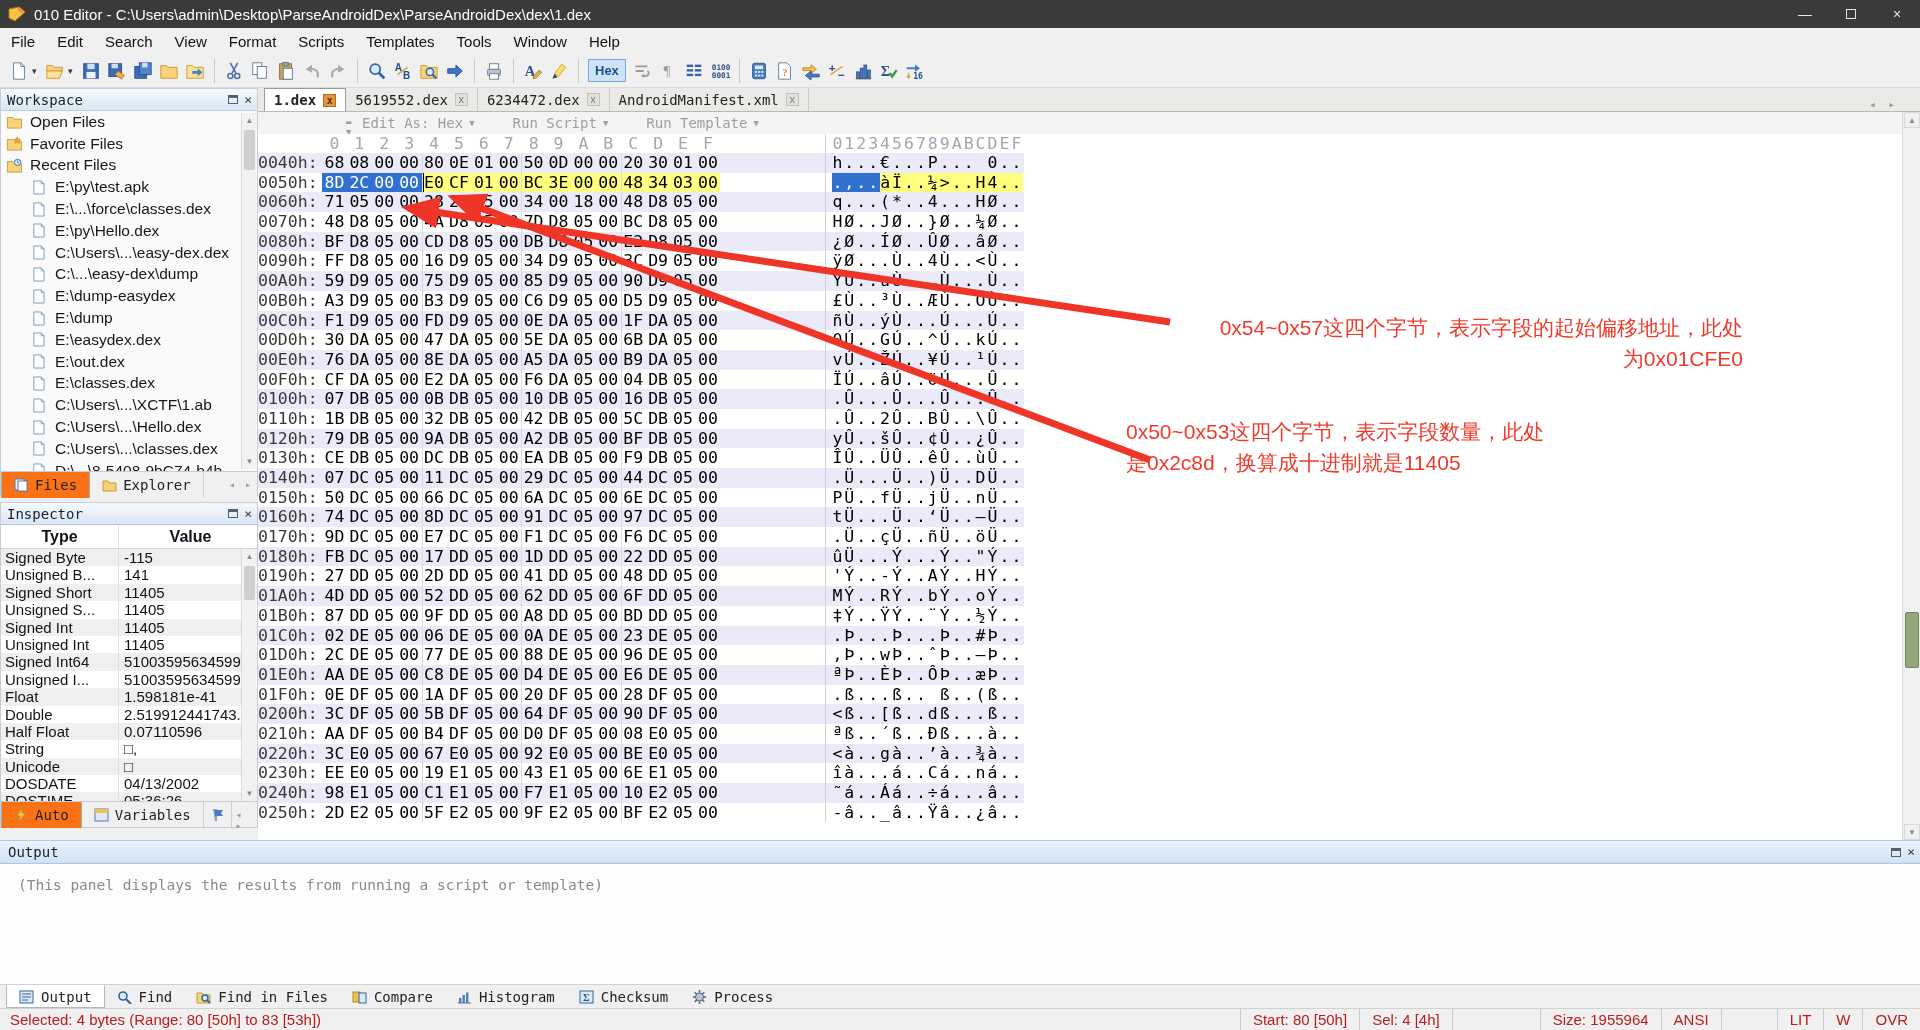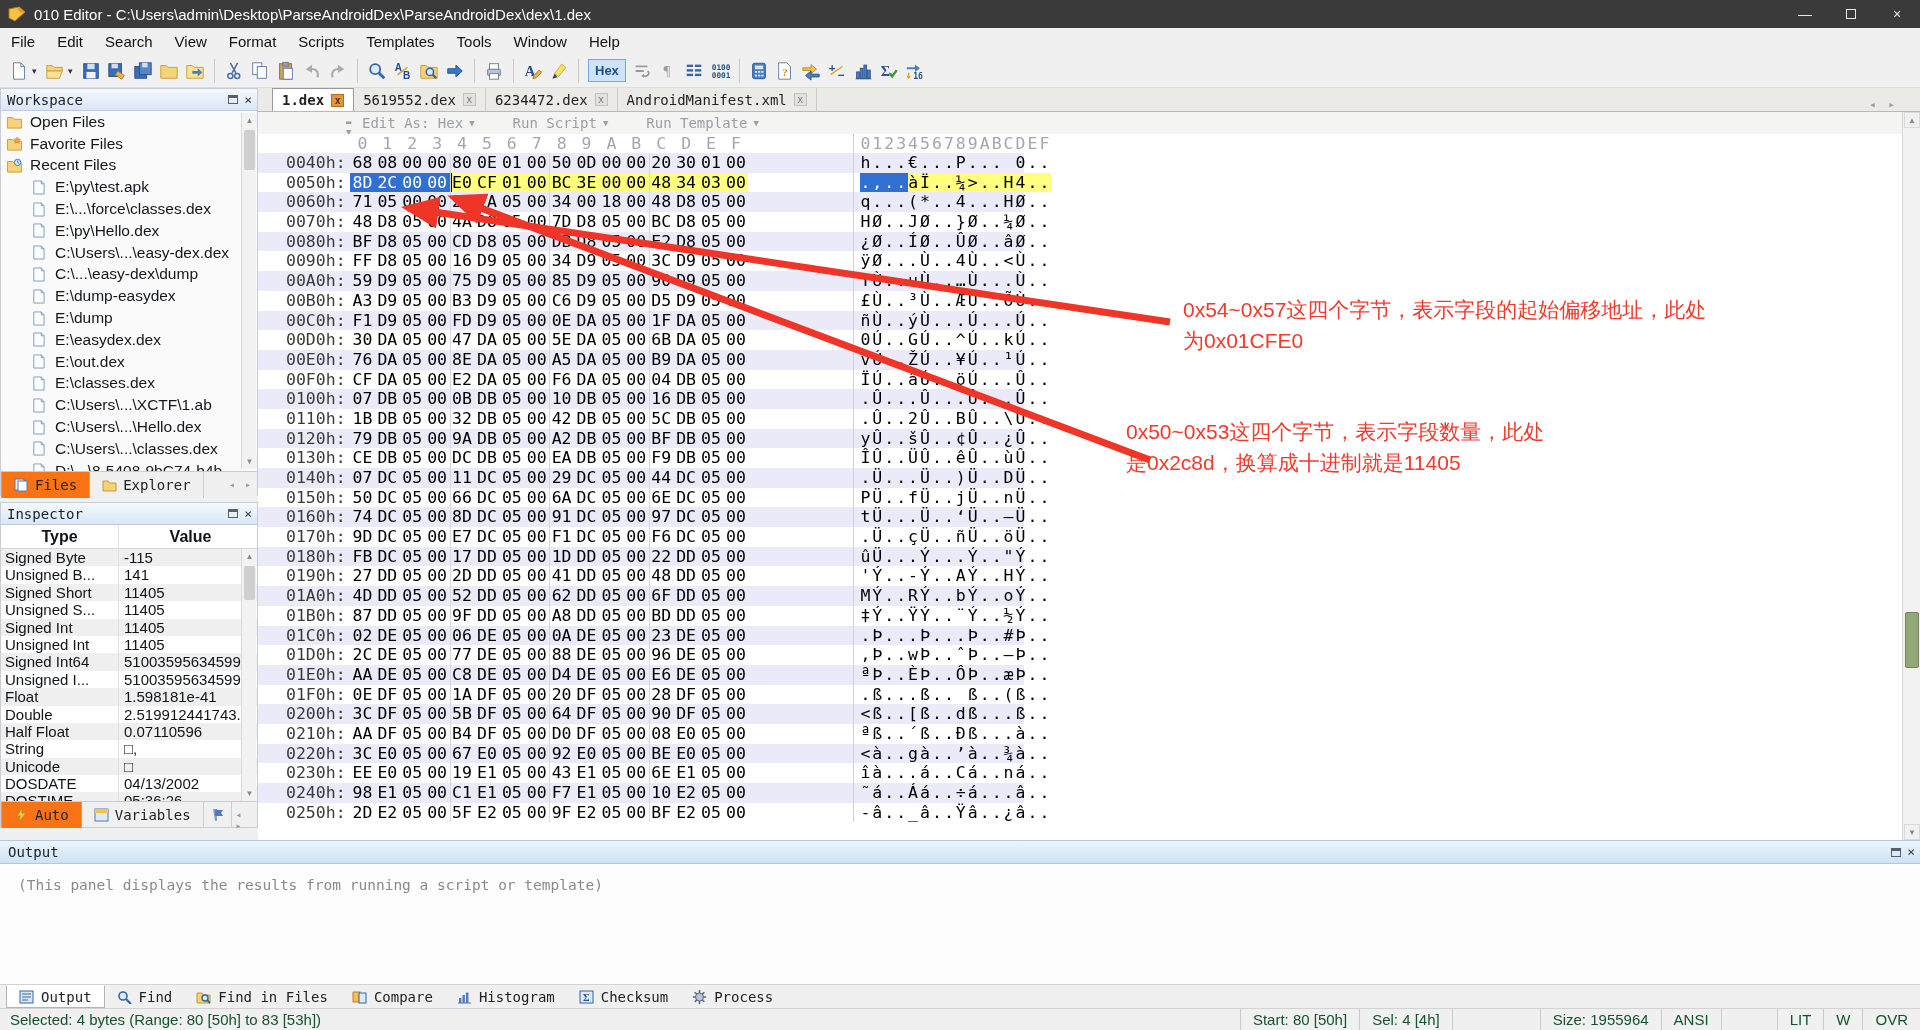--- a/index.html
+++ b/index.html
@@ -63,21 +63,21 @@
     border-bottom:1px solid #d5d5d5; }
   .irow.alt { background:#efefef; }
   .ict { width:118px; padding-left:4px; border-right:1px solid #e0e0e0; overflow:hidden; white-space:nowrap; flex:none;}
   .icv { flex:1; padding-left:5px; overflow:hidden; white-space:nowrap; }
   .irow.hdr .ict { padding-left:0; }
 
   
   .editor { position:absolute; left:258px; top:88px; width:1662px; height:752px; background:#fff; }
   .tabstrip { position:absolute; left:0; top:0; width:1662px; height:24px; background:#eceae7;
     border-bottom:1px solid #b9b9b9; display:flex; align-items:flex-end;
-    font-family:"DejaVu Sans Mono",monospace; font-size:14px; padding-left:14px; }
+    font-family:"DejaVu Sans Mono",monospace; font-size:14px; padding-left:6px; }
   .dtab { height:23px; display:flex; align-items:center; gap:7px; padding:0 9px; color:#222;
     border-right:1px solid #cfcdc9; }
   .dtab.active { background:#fff; border:1px solid #9a9a9a; border-bottom:none; font-weight:bold; }
   .tabx { width:13px; height:13px; font-size:10px; line-height:12px; text-align:center; color:#777;
     background:#e3e1de; border:1px solid #c4c2bf; }
   .dtab.active .tabx { background:#e2973c; border-color:#b06f1e; color:#5a2f00; }
   .tabnav { margin-left:auto; padding-right:22px; color:#9a9a9a; font-size:11px; letter-spacing:3px; }
 
   .editbar { position:absolute; left:0; top:24px; width:1662px; height:22px; background:#f4f4f3;
     display:flex; align-items:center; gap:6px; color:#9aa0a6;
@@ -85,21 +85,21 @@
   .editbar .ebsep { width:26px; }
   .ebi { display:flex; gap:6px; align-items:center; }
   .ebi .car { font-size:9px; }
   .filtic { position:absolute; left:88px; top:5px; width:12px; height:12px; color:#9aa0a6; font-size:9px; }
 
   .hexpane { position:absolute; left:0; top:46px; width:1644px; height:706px; background:#fff; z-index:2; }
   .hexhdr, .hexrow { display:flex; width:766px; height:19.7px; line-height:19.7px;
     font-family:"DejaVu Sans Mono",monospace; font-size:16.5px; white-space:pre; }
   .hexhdr { height:19px; line-height:19px; color:#a5a5af; }
   .hexrow.lav { background:#eaeaf8; }
-  .addr { width:64px; flex:none; color:#3a3a3a;margin-left:28px; }
+  .addr { width:64px; flex:none; color:#3a3a3a; }
   .bgroup { display:flex; flex:none; width:99.6px; position:relative; }
   .bgroup + .bgroup::before { content:''; position:absolute; left:0; top:0; bottom:0; width:1px;
     background:#d8d8e4; z-index:3; }
   .hexhdr .bgroup + .bgroup::before { background:transparent; }
   .byte { width:24.9px; text-align:center; flex:none; }
   .byte.sel { background:#3070d0; color:#fff; }
   .byte.hl  { background:#ffff80; }
   .byte.caret { box-shadow:inset 2px 0 0 #000; }
   .ascii { margin-left:105px; border-left:1px solid #cfcfdd; padding-left:6px; letter-spacing:2px; flex:none; }
   .hexhdr .ascii { color:#a5a5af; }
@@ -129,21 +129,21 @@
   
   .btabs { position:absolute; left:0; top:984px; width:1920px; height:24px; background:#f0f0f0;
     border-top:1px solid #d2d2d2; display:flex; align-items:flex-start; padding-left:6px;
     font-family:"DejaVu Sans Mono",monospace; font-size:14px; }
   .btab { height:23px; display:flex; align-items:center; gap:7px; padding:0 12px; color:#222; }
   .btab.active { background:#fff; border:1px solid #b5b5b5; border-top:1px solid #fff; }
   .btab .ticn { width:15px; height:14px; }
 
   
   .statusbar { position:absolute; left:0; top:1008px; width:1920px; height:22px; background:#f0f0f0;
-    border-top:1px solid #d2d2d2; display:flex; align-items:center; font-size:15px; color:#14532d; }
+    border-top:1px solid #d2d2d2; display:flex; align-items:center; font-size:15px; color:#b91c1c; }
   .stleft { padding-left:10px; flex:1; }
   .stcell { border-left:1px solid #c9c9c9; padding:0 12px; height:22px; line-height:21px; flex:none; }
   .stcell.gap { width:88px; }
   .stcell.endgap { width:56px; }
 </style>
 </head>
 <body>
 
 <div class="app">
 
@@ -737,21 +737,21 @@
           <div class="hexrow"><span class="addr">01F0h:</span><span class="bgroup"><span class="byte">0E</span><span class="byte">DF</span><span class="byte">05</span><span class="byte">00</span></span><span class="bgroup"><span class="byte">1A</span><span class="byte">DF</span><span class="byte">05</span><span class="byte">00</span></span><span class="bgroup"><span class="byte">20</span><span class="byte">DF</span><span class="byte">05</span><span class="byte">00</span></span><span class="bgroup"><span class="byte">28</span><span class="byte">DF</span><span class="byte">05</span><span class="byte">00</span></span><span class="ascii">.ß...ß.. ß..(ß..</span></div>
           <div class="hexrow lav"><span class="addr">0200h:</span><span class="bgroup"><span class="byte">3C</span><span class="byte">DF</span><span class="byte">05</span><span class="byte">00</span></span><span class="bgroup"><span class="byte">5B</span><span class="byte">DF</span><span class="byte">05</span><span class="byte">00</span></span><span class="bgroup"><span class="byte">64</span><span class="byte">DF</span><span class="byte">05</span><span class="byte">00</span></span><span class="bgroup"><span class="byte">90</span><span class="byte">DF</span><span class="byte">05</span><span class="byte">00</span></span><span class="ascii">&lt;ß..[ß..dß...ß..</span></div>
           <div class="hexrow"><span class="addr">0210h:</span><span class="bgroup"><span class="byte">AA</span><span class="byte">DF</span><span class="byte">05</span><span class="byte">00</span></span><span class="bgroup"><span class="byte">B4</span><span class="byte">DF</span><span class="byte">05</span><span class="byte">00</span></span><span class="bgroup"><span class="byte">D0</span><span class="byte">DF</span><span class="byte">05</span><span class="byte">00</span></span><span class="bgroup"><span class="byte">08</span><span class="byte">E0</span><span class="byte">05</span><span class="byte">00</span></span><span class="ascii">ªß..´ß..Ðß...à..</span></div>
           <div class="hexrow lav"><span class="addr">0220h:</span><span class="bgroup"><span class="byte">3C</span><span class="byte">E0</span><span class="byte">05</span><span class="byte">00</span></span><span class="bgroup"><span class="byte">67</span><span class="byte">E0</span><span class="byte">05</span><span class="byte">00</span></span><span class="bgroup"><span class="byte">92</span><span class="byte">E0</span><span class="byte">05</span><span class="byte">00</span></span><span class="bgroup"><span class="byte">BE</span><span class="byte">E0</span><span class="byte">05</span><span class="byte">00</span></span><span class="ascii">&lt;à..gà..’à..¾à..</span></div>
           <div class="hexrow"><span class="addr">0230h:</span><span class="bgroup"><span class="byte">EE</span><span class="byte">E0</span><span class="byte">05</span><span class="byte">00</span></span><span class="bgroup"><span class="byte">19</span><span class="byte">E1</span><span class="byte">05</span><span class="byte">00</span></span><span class="bgroup"><span class="byte">43</span><span class="byte">E1</span><span class="byte">05</span><span class="byte">00</span></span><span class="bgroup"><span class="byte">6E</span><span class="byte">E1</span><span class="byte">05</span><span class="byte">00</span></span><span class="ascii">îà...á..Cá..ná..</span></div>
           <div class="hexrow lav"><span class="addr">0240h:</span><span class="bgroup"><span class="byte">98</span><span class="byte">E1</span><span class="byte">05</span><span class="byte">00</span></span><span class="bgroup"><span class="byte">C1</span><span class="byte">E1</span><span class="byte">05</span><span class="byte">00</span></span><span class="bgroup"><span class="byte">F7</span><span class="byte">E1</span><span class="byte">05</span><span class="byte">00</span></span><span class="bgroup"><span class="byte">10</span><span class="byte">E2</span><span class="byte">05</span><span class="byte">00</span></span><span class="ascii">˜á..Áá..÷á...â..</span></div>
           <div class="hexrow"><span class="addr">0250h:</span><span class="bgroup"><span class="byte">2D</span><span class="byte">E2</span><span class="byte">05</span><span class="byte">00</span></span><span class="bgroup"><span class="byte">5F</span><span class="byte">E2</span><span class="byte">05</span><span class="byte">00</span></span><span class="bgroup"><span class="byte">9F</span><span class="byte">E2</span><span class="byte">05</span><span class="byte">00</span></span><span class="bgroup"><span class="byte">BF</span><span class="byte">E2</span><span class="byte">05</span><span class="byte">00</span></span><span class="ascii">-â.._â..Ÿâ..¿â..</span></div>
         </div>
     </div>
 
-    <div class="annot" style="left:925px; top:206px;">
+    <div class="annot" style="left:925px; top:224px;text-align:right;">
       <div>0x54~0x57这四个字节，表示字段的起始偏移地址，此处</div>
       <div>为0x01CFE0</div>
     </div>
     <div class="annot" style="left:868px; top:328px;">
       <div>0x50~0x53这四个字节，表示字段数量，此处</div>
       <div>是0x2c8d，换算成十进制就是11405</div>
     </div>
 
     <svg class="arrowsvg">
       <defs>

